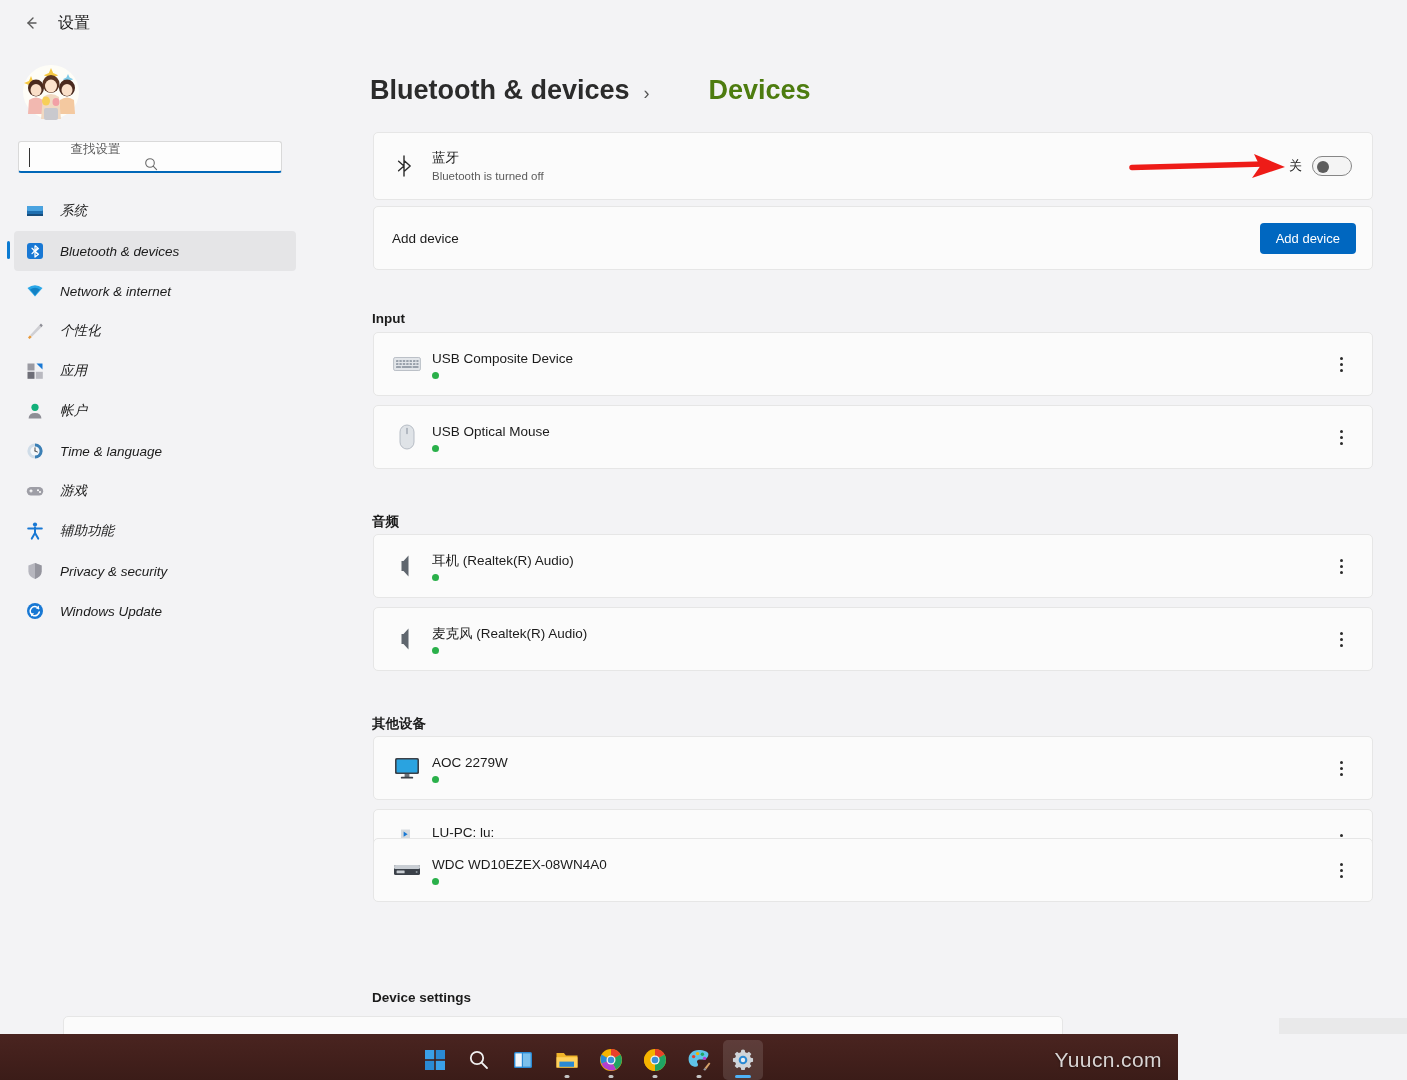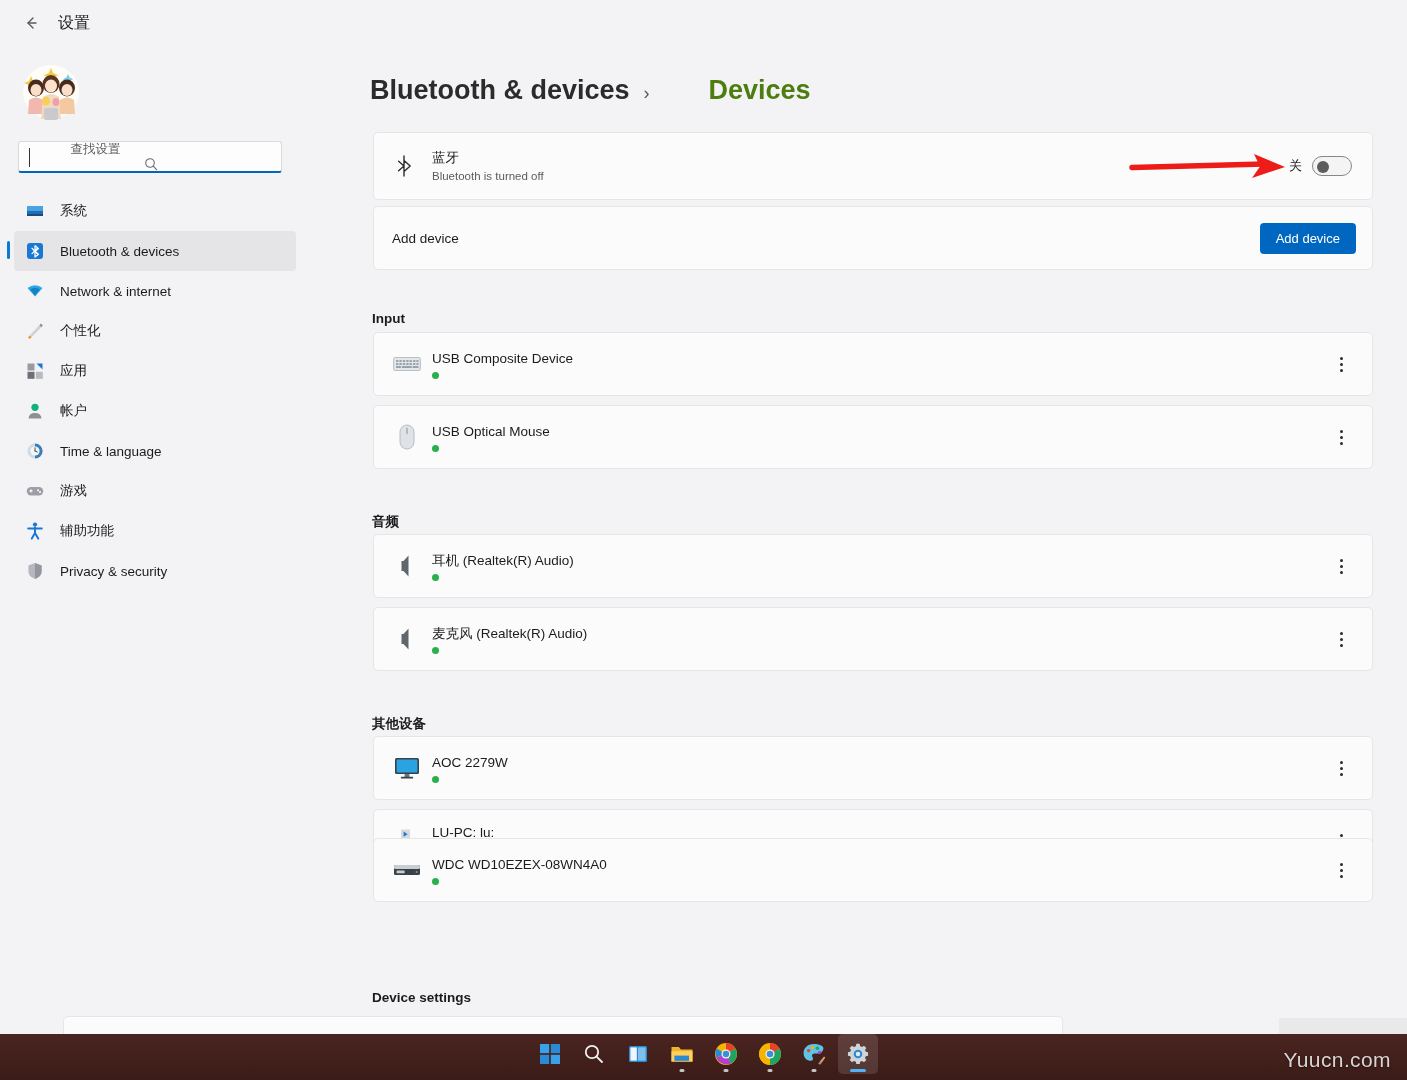--- a/index.html
+++ b/index.html
@@ -81,20 +81,21 @@
     flex: 0 0 auto;
   }
   .caret {
     position: absolute; left: 10px; top: 6px;
     width: 1px; height: 19px; background: #333;
   }
 
   .navlist {
     position: absolute; left: 0; top: 145px;
     width: 310px;
+    font-style: italic;
   }
   .navitem {
     position: relative;
     height: 40px;
     margin: 0 14px;
     border-radius: 4px;
     display: flex; align-items: center;
     padding-left: 10px;
     cursor: pointer;
   }
@@ -231,23 +232,23 @@
   
   .annot-arrow {
     position: absolute; left: 1128px; top: 150px;
     width: 165px; height: 36px;
     pointer-events: none;
   }
 
   
   .taskbar {
     position: absolute; left: 0; bottom: 0;
-    width: 1407px; height: 46px;
+    width: 1178px; height: 46px;
     background: linear-gradient(180deg, #4a2420 0%, #3b1c18 100%);
-    display: flex; align-items: flex-start; justify-content: center;
+    display: flex; align-items: flex-end; justify-content: center;
     gap: 4px;
   }
   .tb-item {
     width: 40px; height: 40px;
     display: flex; align-items: center; justify-content: center;
     border-radius: 5px;
     position: relative;
     cursor: pointer;
   }
   .tb-item.active { background: rgba(255,255,255,0.12); }
@@ -435,20 +436,31 @@
       <div class="navitem">
         <span class="nav-icon">
           <svg width="20" height="20" viewBox="0 0 20 20">
             <path d="M10 2 L16.6 4.6 v5.6 q0 5.2 -6.6 7.8 q-6.6 -2.6 -6.6 -7.8 V4.6 Z" fill="#b6b6be"></path>
             <path d="M10 2 L16.6 4.6 v5.6 q0 5.2 -6.6 7.8 Z" fill="#95959e"></path>
           </svg>
         </span>
         <span class="nav-label">Privacy &amp; security</span>
       </div>
 
+      <div class="navitem">
+        <span class="nav-icon">
+          <svg width="20" height="20" viewBox="0 0 20 20">
+            <circle cx="10" cy="10" r="8" fill="#1878d4"></circle>
+            <path d="M13.6 7.6 a4.6 4.6 0 1 0 0.7 3.4" fill="none" stroke="#fff" stroke-width="1.5" stroke-linecap="round"></path>
+            <path d="M13.8 4.6 l0.4 3.3 -3.3 -0.3 z" fill="#fff"></path>
+            <path d="M6.2 15.4 l-0.4 -3.3 3.3 0.3 z" fill="#fff"></path>
+          </svg>
+        </span>
+        <span class="nav-label">Windows Update</span>
+      </div>
 
     </div>
   </div>
 
   <div class="main">
 
     <div class="breadcrumb">
       <span class="crumb-link">Bluetooth &amp; devices</span>
       <span class="crumb-sep">›</span>
       <span class="crumb-current">Devices</span>

